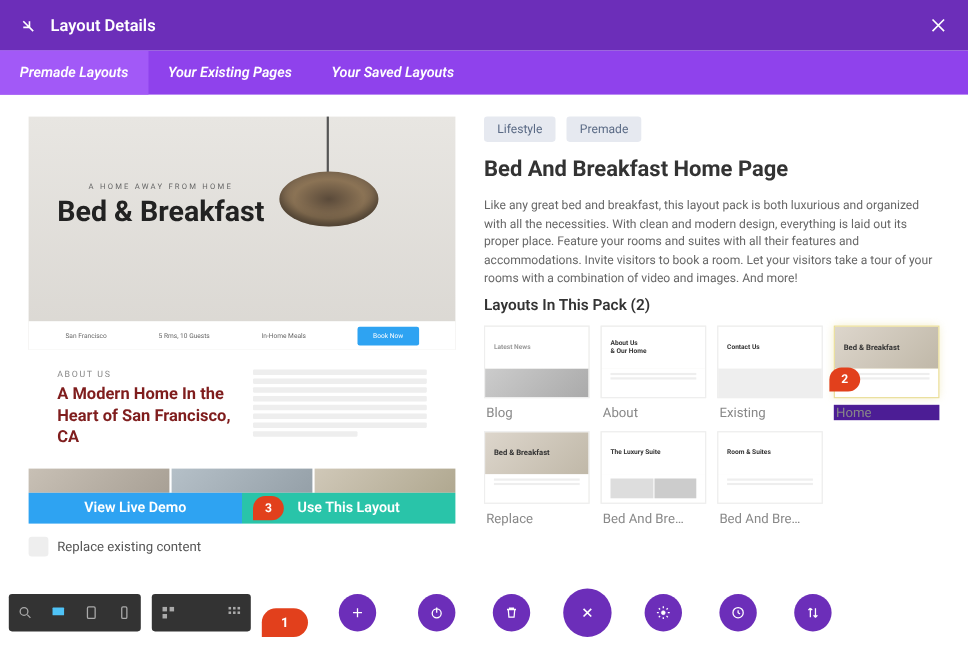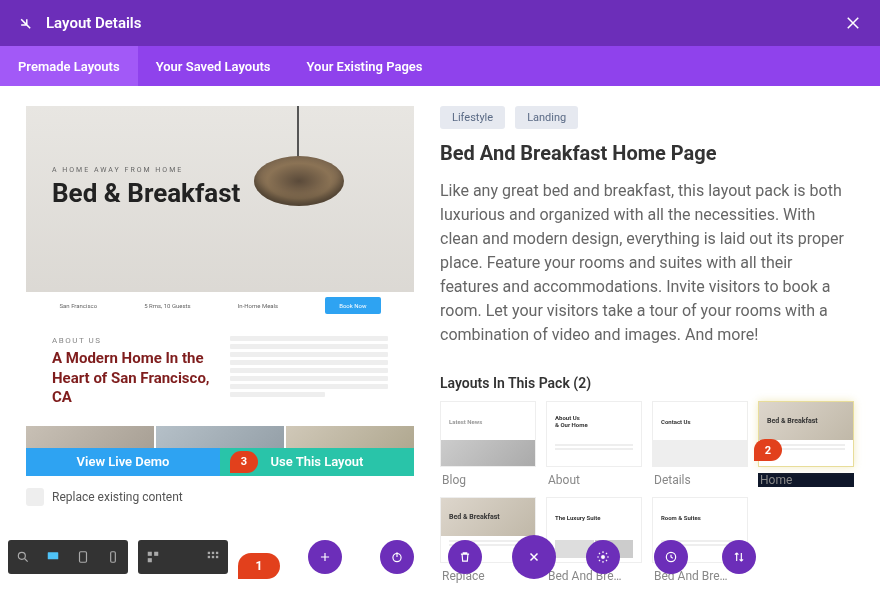--- a/index.html
+++ b/index.html
@@ -6,30 +6,30 @@
 body { font-family: -apple-system, "Segoe UI", Roboto, Arial, sans-serif; width: 880px; height: 592px; background: #fff; overflow: hidden; position: relative; }
 
 .modal-header { background: #6c2eb9; color: #fff; height: 46px; display: flex; align-items: center; padding: 0 18px; }
 .back-icon { width: 18px; height: 18px; margin-right: 10px; cursor: pointer; }
 .back-icon svg { fill: #fff; }
 .header-title { font-size: 15px; font-weight: 600; flex: 1; }
 .close-icon { width: 18px; height: 18px; cursor: pointer; }
 .close-icon svg { stroke: #fff; stroke-width: 2; fill: none; }
 
 .tabs-bar { background: #8f42ec; height: 40px; display: flex; align-items: stretch; color: #fff; font-size: 13px; }
-.tab { padding: 0 18px; display: flex; align-items: center; cursor: pointer; font-weight: 600; }
+.tab { padding: 0 18px; display: flex; align-items: center; cursor: pointer; font-weight: 600; font-style: italic; }
 .tab.active { background: #a259f7; }
 
 .content { display: flex; padding: 20px 26px; gap: 26px; height: 434px; }
 .left-col { width: 388px; }
 .right-col { flex: 1; }
 
 .preview-card { width: 100%; }
 .preview-hero { width: 100%; height: 212px; background: linear-gradient(180deg, #e8e6e2 0%, #dad7d2 100%); position: relative; }
-.hero-text { position: absolute; left: 26px; top: 60px; }
+.hero-text { position: absolute; left: 26px; top: 60px; text-align: center; }
 .hero-tag { font-size: 7px; letter-spacing: 2px; color: #666; }
 .hero-title { font-size: 26px; font-weight: 700; color: #222; margin-top: 4px; }
 .hero-lamp { position: absolute; right: 60px; top: 0; width: 110px; height: 140px; }
 .lamp-shade { width: 90px; height: 50px; background: radial-gradient(ellipse at center, #5a4a3a 0%, #8b7355 50%, #6b5a4a 100%); border-radius: 50%; position: absolute; top: 50px; left: 10px; box-shadow: inset 0 -6px 10px rgba(0,0,0,.4); }
 .lamp-cord { position: absolute; top: 0; left: 53px; width: 2px; height: 55px; background: #555; }
 .hero-white { position: absolute; bottom: 0; left: 0; right: 0; height: 26px; background: #fff; display: flex; align-items: center; justify-content: space-around; padding: 0 10px; font-size: 6px; color: #666; }
 .hero-white span:last-child { background: #2ea3f2; color: #fff; padding: 5px 14px; border-radius: 2px; }
 
 .preview-body { background: #fff; padding: 18px 26px; display: flex; gap: 20px; }
 .pb-left { flex: 1; }
@@ -49,29 +49,29 @@
 .use-btn { background: #29c4a9; }
 .marker { position: absolute; left: 10px; width: 28px; height: 22px; background: #e2401c; border-radius: 11px 11px 11px 0; color: #fff; display: flex; align-items: center; justify-content: center; font-size: 11px; font-weight: 700; }
 
 .replace-row { display: flex; align-items: center; gap: 8px; margin-top: 12px; font-size: 12px; color: #555; }
 .replace-check { width: 18px; height: 18px; background: #eee; border-radius: 3px; cursor: pointer; }
 
 .categories { display: flex; gap: 10px; margin-bottom: 12px; }
 .cat-pill { background: #e6e9f0; color: #5a6a85; font-size: 11px; padding: 5px 12px; border-radius: 3px; cursor: pointer; }
 
 .page-title { font-size: 20px; font-weight: 700; color: #333; margin-bottom: 14px; }
-.description { font-size: 16px; color: #666; line-height: 1.5; margin-bottom: 28px; }
+.description { font-size: 11px; color: #666; line-height: 1.5; margin-bottom: 8px; }
 
 .pack-title { font-size: 14px; font-weight: 600; color: #333; margin-bottom: 10px; }
 
 .layouts-grid { display: grid; grid-template-columns: repeat(4, 1fr); gap: 10px; }
 .layout-card { cursor: pointer; position: relative; }
 .layout-thumb { width: 100%; height: 66px; background: #f2f2ef; border: 1px solid #eee; display: flex; flex-direction: column; overflow: hidden; position: relative; }
 .layout-card.selected .layout-thumb { background: #fff8d6; border-color: #e8dd9a; box-shadow: 0 0 8px rgba(232,221,154,.6); }
-.layout-card.selected .layout-label { background: #0f172a; }
+.layout-card.selected .layout-label { background: #4c1d95; }
 .thumb-hero { height: 38px; background: linear-gradient(135deg, #ddd6cc, #c0b8a8); display: flex; align-items: center; padding: 0 8px; font-size: 7px; font-weight: 700; color: #333; position: relative; }
 .thumb-hero.white { background: #fff; }
 .thumb-body { flex: 1; background: #fff; padding: 4px 8px; }
 .thumb-body .tline { height: 2px; background: #eee; margin-bottom: 2px; }
 .layout-label { font-size: 12px; color: #888; margin-top: 6px; padding: 0 2px; white-space: nowrap; overflow: hidden; text-overflow: ellipsis; }
 .card-marker { position: absolute; top: 38px; left: -4px; width: 28px; height: 22px; background: #e2401c; border-radius: 11px 11px 11px 0; color: #fff; display: flex; align-items: center; justify-content: center; font-size: 11px; font-weight: 700; z-index: 5; }
 
 .bottom-bar { position: absolute; bottom: 12px; left: 0; right: 0; height: 46px; display: flex; align-items: center; padding: 0 8px; gap: 10px; }
 .dark-group { background: #333; height: 34px; display: flex; align-items: center; border-radius: 3px; }
 .dark-btn { width: 30px; height: 34px; display: flex; align-items: center; justify-content: center; cursor: pointer; }
@@ -90,22 +90,22 @@
         <path d="M9 14l-5-5 1.4-1.4L9 11.2V3h2v8.2l3.6-3.6L16 9l-5 5v6H9z" transform="rotate(-45 12 12)"></path>
       </svg></span>
   <div class="header-title">Layout Details</div>
   <span class="close-icon"><svg viewBox="0 0 24 24">
         <path d="M5 5l14 14M19 5L5 19"></path>
       </svg></span>
 </div>
 
 <div class="tabs-bar">
   <div class="tab active">Premade Layouts</div>
+  <div class="tab">Your Existing Pages</div>
   <div class="tab">Your Saved Layouts</div>
-  <div class="tab">Your Existing Pages</div>
 </div>
 
 <div class="content">
   <div class="left-col">
     <div class="preview-card">
       <div class="preview-hero">
         <div class="hero-lamp">
             <div class="lamp-cord"></div>
             <div class="lamp-shade"></div>
           </div>
@@ -153,21 +153,21 @@
     </div>
     <div class="replace-row">
       <div class="replace-check"></div>
       <span>Replace existing content</span>
     </div>
   </div>
 
   <div class="right-col">
     <div class="categories">
       <div class="cat-pill">Lifestyle</div>
-      <div class="cat-pill">Landing</div>
+      <div class="cat-pill">Premade</div>
     </div>
     <h2 class="page-title">Bed And Breakfast Home Page</h2>
     <p class="description">Like any great bed and breakfast, this layout pack is both luxurious and organized with all the necessities. With clean and modern design, everything is laid out its proper place. Feature your rooms and suites with all their features and accommodations. Invite visitors to book a room. Let your visitors take a tour of your rooms with a combination of video and images. And more!</p>
     <h3 class="pack-title">Layouts In This Pack (2)</h3>
 
     <div class="layouts-grid">
       <div class="layout-card">
         <div class="layout-thumb">
             <div class="thumb-hero white" style="font-size:6px;color:#999;">Latest News</div>
             <div class="thumb-body" style="background:linear-gradient(135deg,#ccc,#aaa);"></div>
@@ -182,21 +182,21 @@
               <div class="tline"></div>
             </div>
           </div>
         <div class="layout-label">About</div>
       </div>
       <div class="layout-card">
         <div class="layout-thumb">
             <div class="thumb-hero white" style="font-size:6px;">Contact Us</div>
             <div class="thumb-body" style="background:#eee;"></div>
           </div>
-        <div class="layout-label">Details</div>
+        <div class="layout-label">Existing</div>
       </div>
       <div class="layout-card selected">
         <div class="card-marker">2</div>
         <div class="layout-thumb">
             <div class="thumb-hero">Bed &amp; Breakfast</div>
             <div class="thumb-body">
               <div class="tline"></div>
               <div class="tline"></div>
             </div>
           </div>

